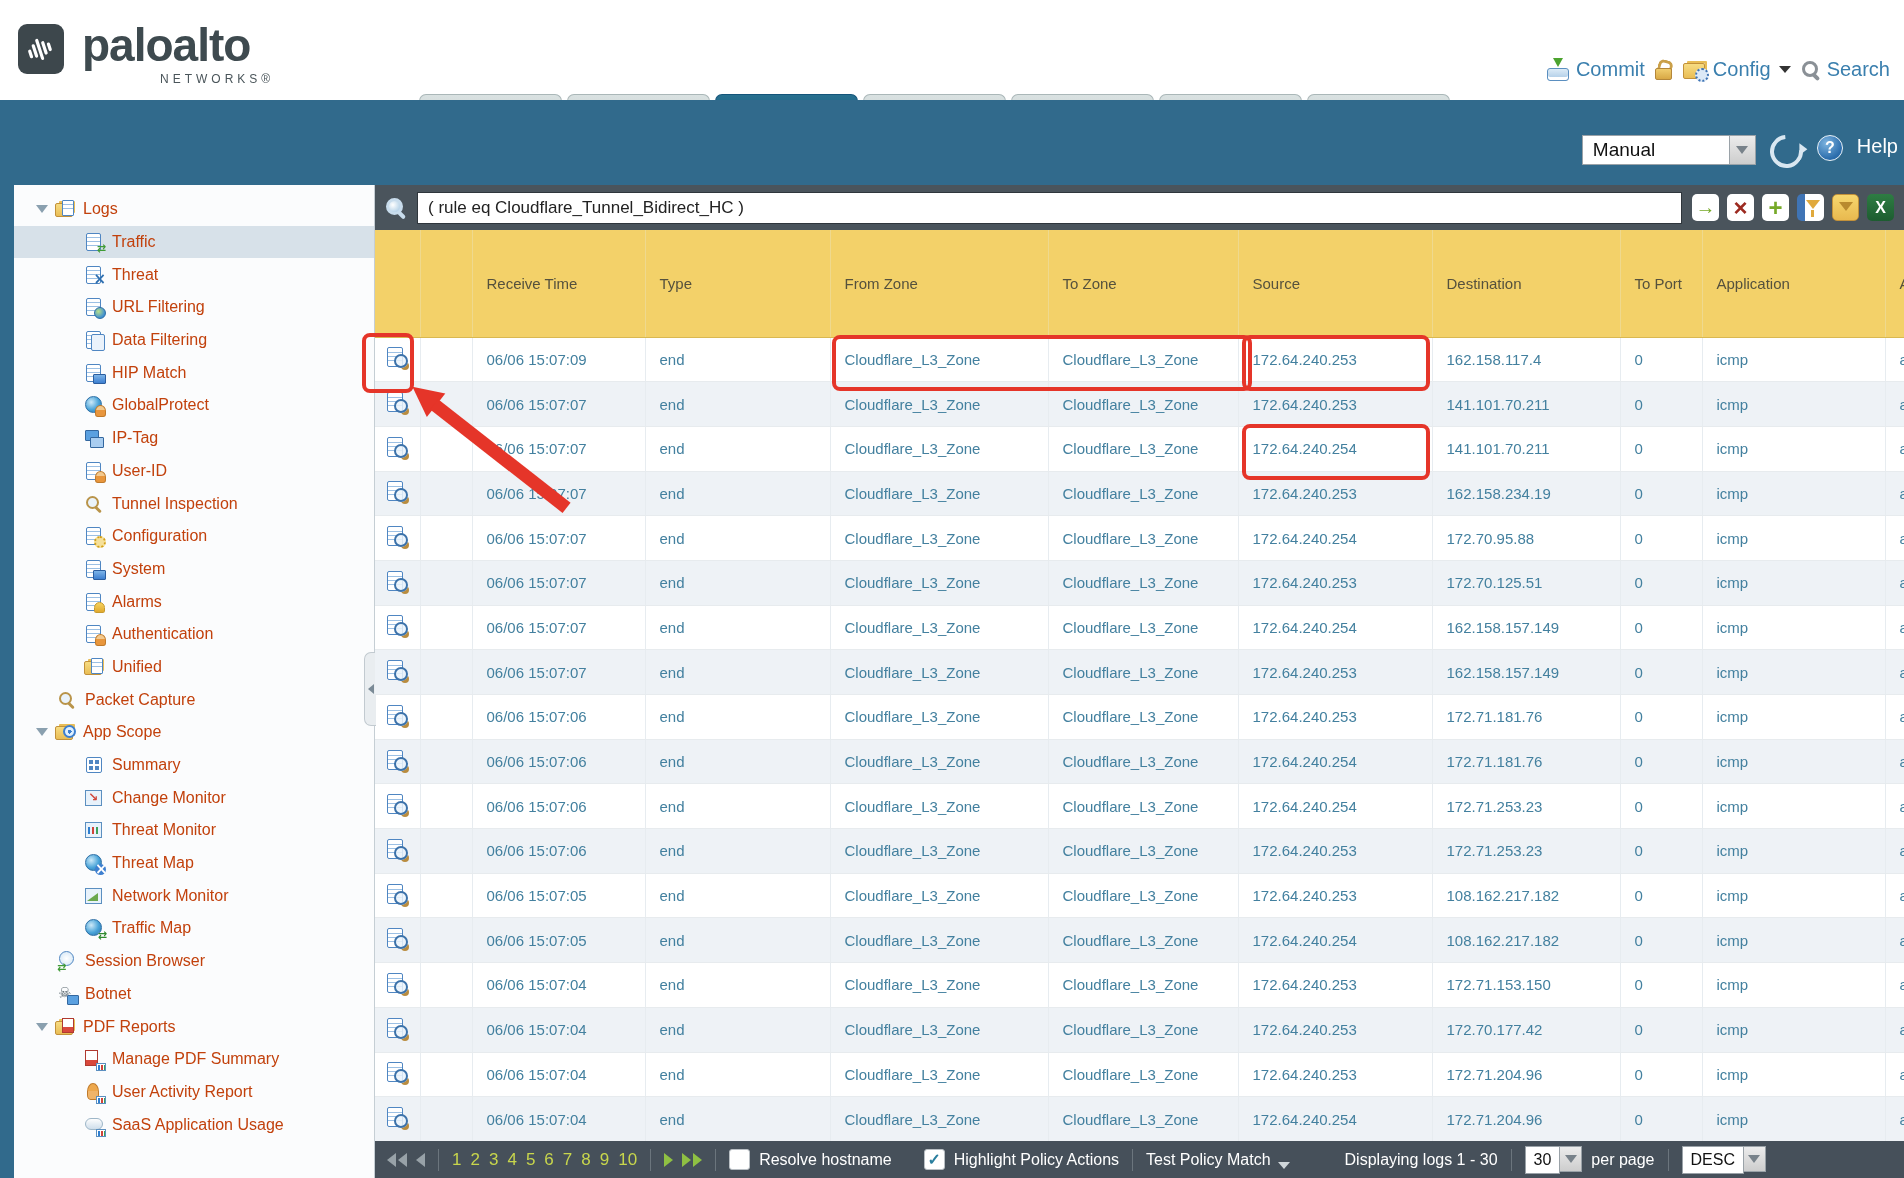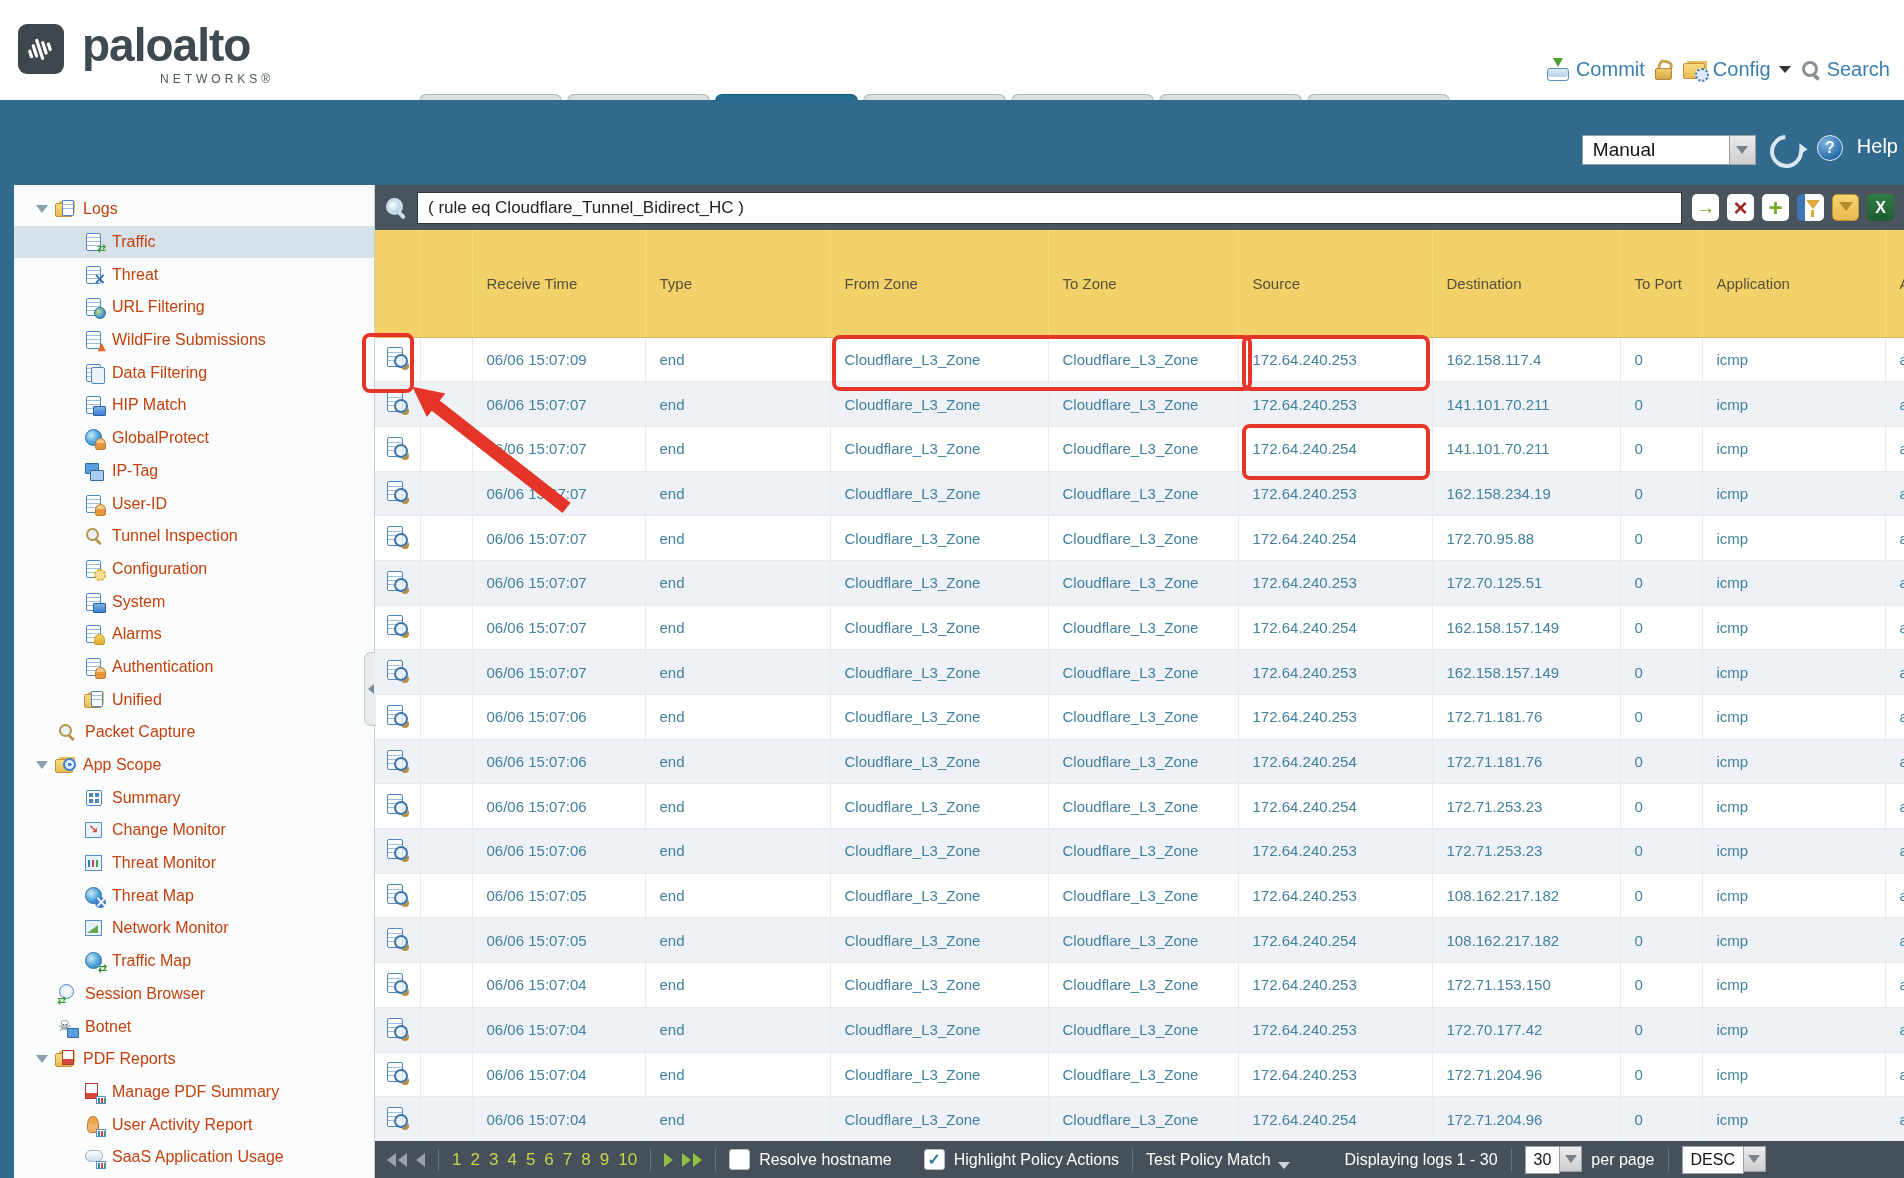--- a/index.html
+++ b/index.html
@@ -287,24 +287,20 @@
         </div>
         <div class="trow pad-l1">
           <span class="ic doc a-x"></span>
           <span class="lbl">Threat</span>
         </div>
         <div class="trow pad-l1">
           <span class="ic doc a-globe"></span>
           <span class="lbl">URL Filtering</span>
         </div>
         <div class="trow pad-l1">
-          <span class="ic doc a-flame"></span>
-          <span class="lbl">WildFire Submissions</span>
-        </div>
-        <div class="trow pad-l1">
           <span class="ic doc a-docs"></span>
           <span class="lbl">Data Filtering</span>
         </div>
         <div class="trow pad-l1">
           <span class="ic doc a-mon"></span>
           <span class="lbl">HIP Match</span>
         </div>
         <div class="trow pad-l1">
           <span class="ic globe a-person"></span>
           <span class="lbl">GlobalProtect</span>

